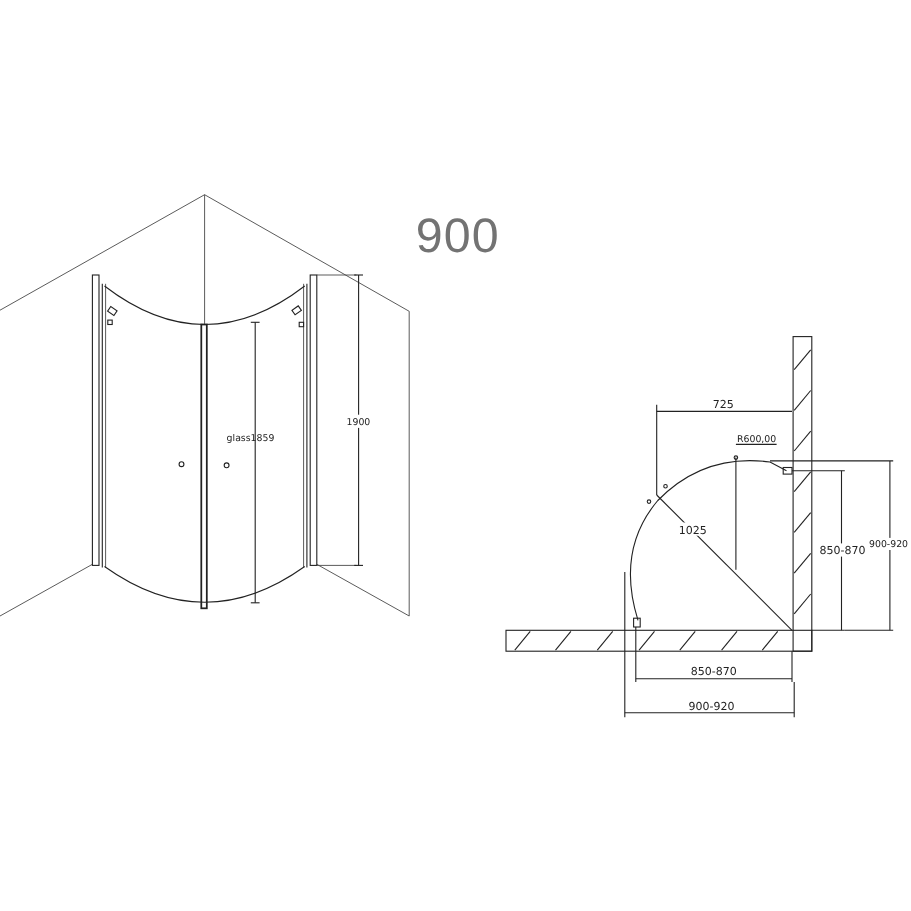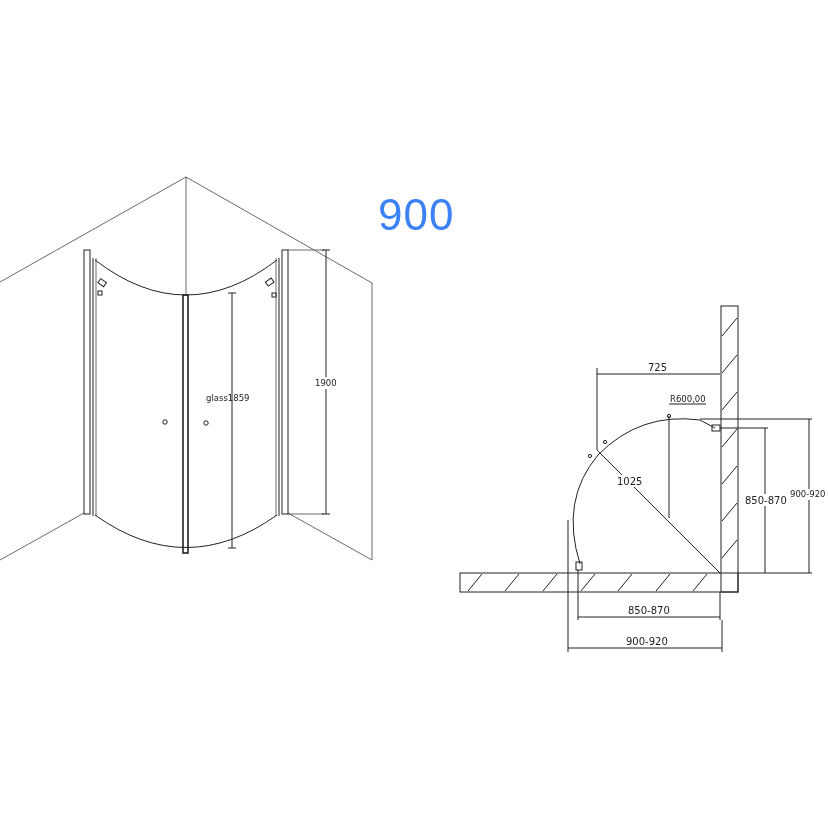--- a/index.html
+++ b/index.html
@@ -1,17 +1,17 @@
 <!DOCTYPE html>
 <html><head>
   <meta charset="utf-8">
   <style>
     html, body { margin: 0; padding: 0; background: #ffffff; }
     body { width: 828px; height: 828px; position: relative; overflow: hidden; font-family: "Liberation Sans", sans-serif; }
-    .title { position: absolute; left: 378px; top: 190px; font-size: 44px; color: #3b82f6; font-family: "Liberation Sans", sans-serif; letter-spacing: 1px; }
+    .title { position: absolute; left: 378px; top: 190px; font-size: 44px; color: #737373; font-family: "Liberation Sans", sans-serif; letter-spacing: 1px; }
     svg { position: absolute; left: 0; top: 0; }
     .dim { font-family: "DejaVu Sans", sans-serif; font-size: 10px; fill: #222; }
     .dim-sm { font-family: "DejaVu Sans", sans-serif; font-size: 8.5px; fill: #222; }
     .ln { stroke: #222; stroke-width: 1; fill: none; }
     .ln-thick { stroke: #222; stroke-width: 1.6; fill: none; }
     .ln-thin { stroke: #444; stroke-width: 0.8; fill: none; }
   </style>
 </head>
 <body>
 

